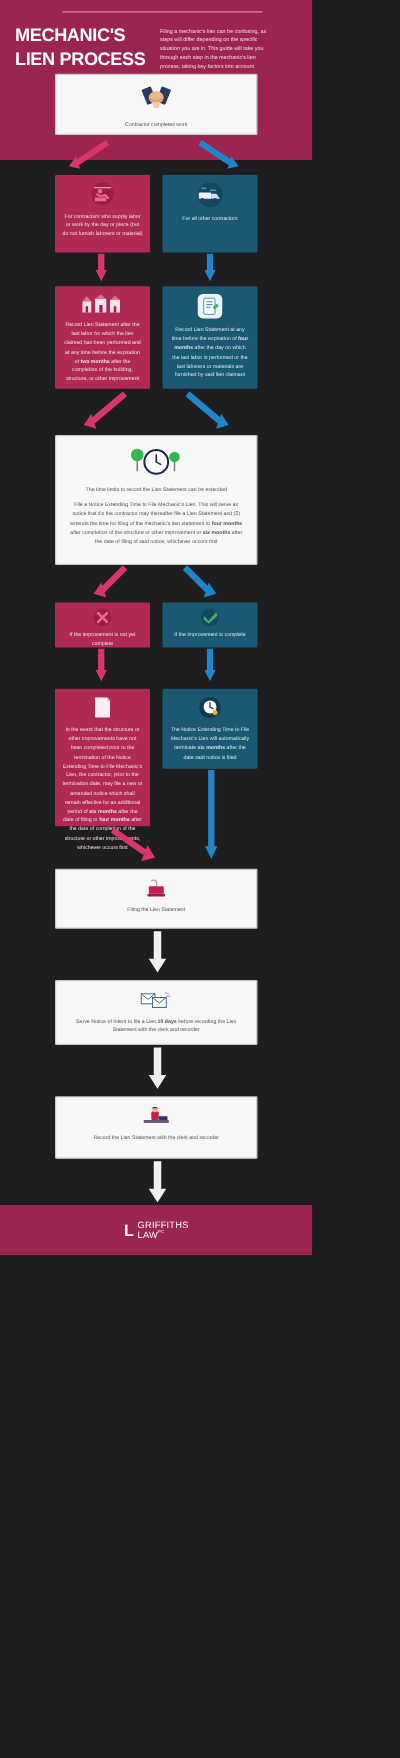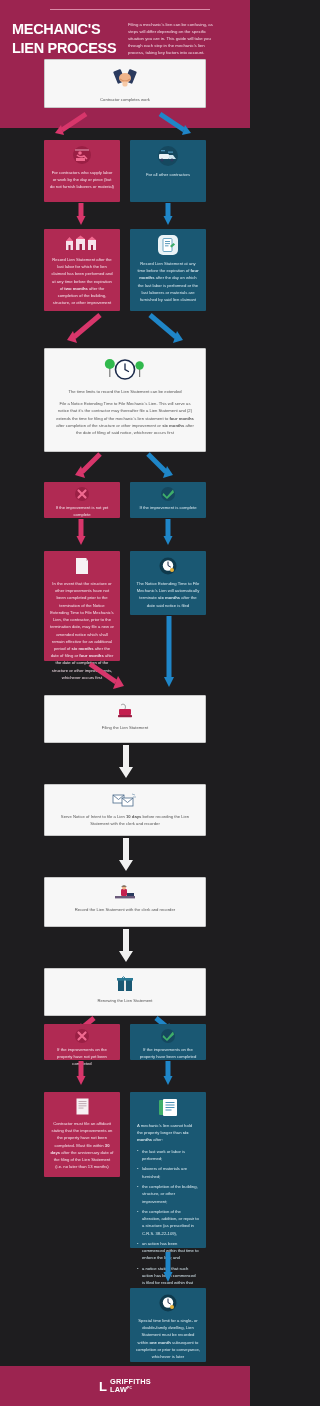--- a/index.html
+++ b/index.html
@@ -4,21 +4,21 @@
 <style>
   * { box-sizing: border-box; margin: 0; padding: 0; }
   html, body {
     width: 250px;
     background: #1e1d1f;
     font-family: "Liberation Sans", sans-serif;
   }
   .page {
     position: relative;
     width: 250px;
-    height: 1406px;
+    height: 1004px;
     background: #1e1d1f;
     overflow: hidden;
   }
 
   
   .header {
     position: relative;
     width: 250px;
     height: 128px;
     background: #9c2450;
@@ -118,21 +118,21 @@
   .logo-mark {
     color: #ffffff;
     font-size: 13px;
     font-weight: bold;
     line-height: 1;
     letter-spacing: -1px;
   }
   .logo-text {
     color: #ffffff;
     font-size: 7.4px;
-    font-weight: bold;
+    font-weight: normal;
     line-height: 1.06;
     letter-spacing: 0.2px;
   }
   .logo-text sup { font-size: 3.4px; vertical-align: super; }
 </style>
 </head>
 <body>
 
 <div class="page">
 

